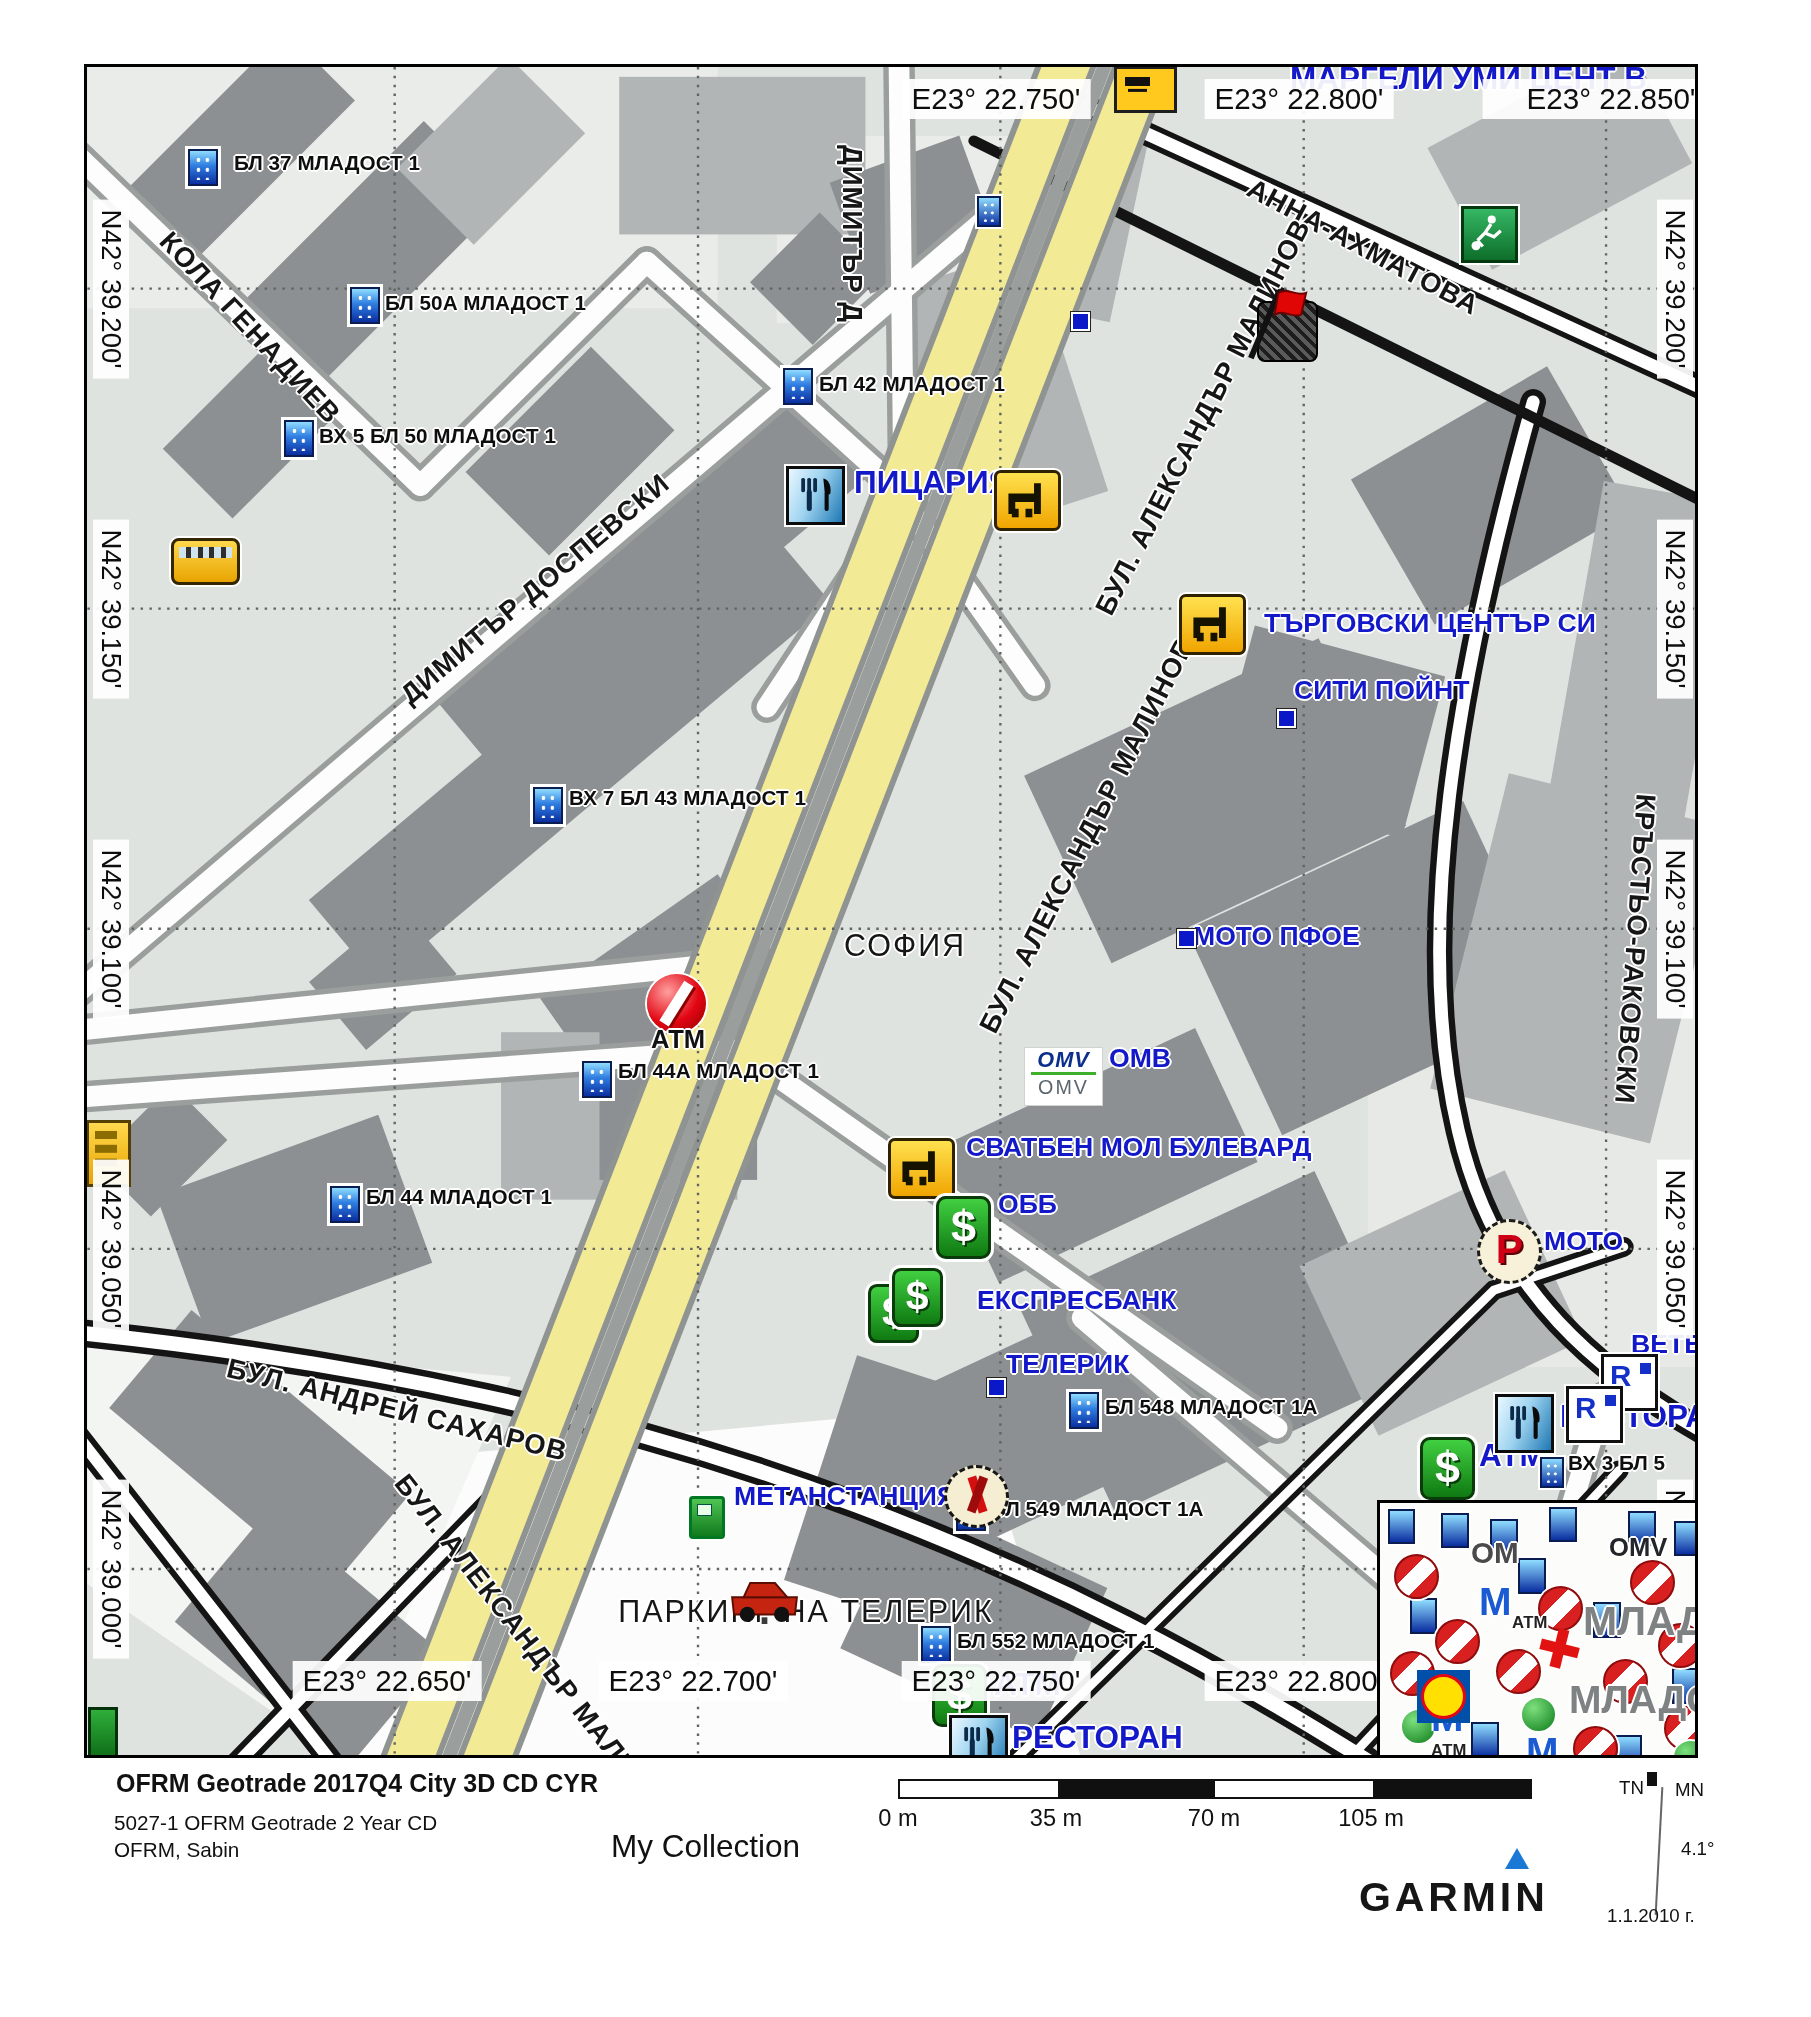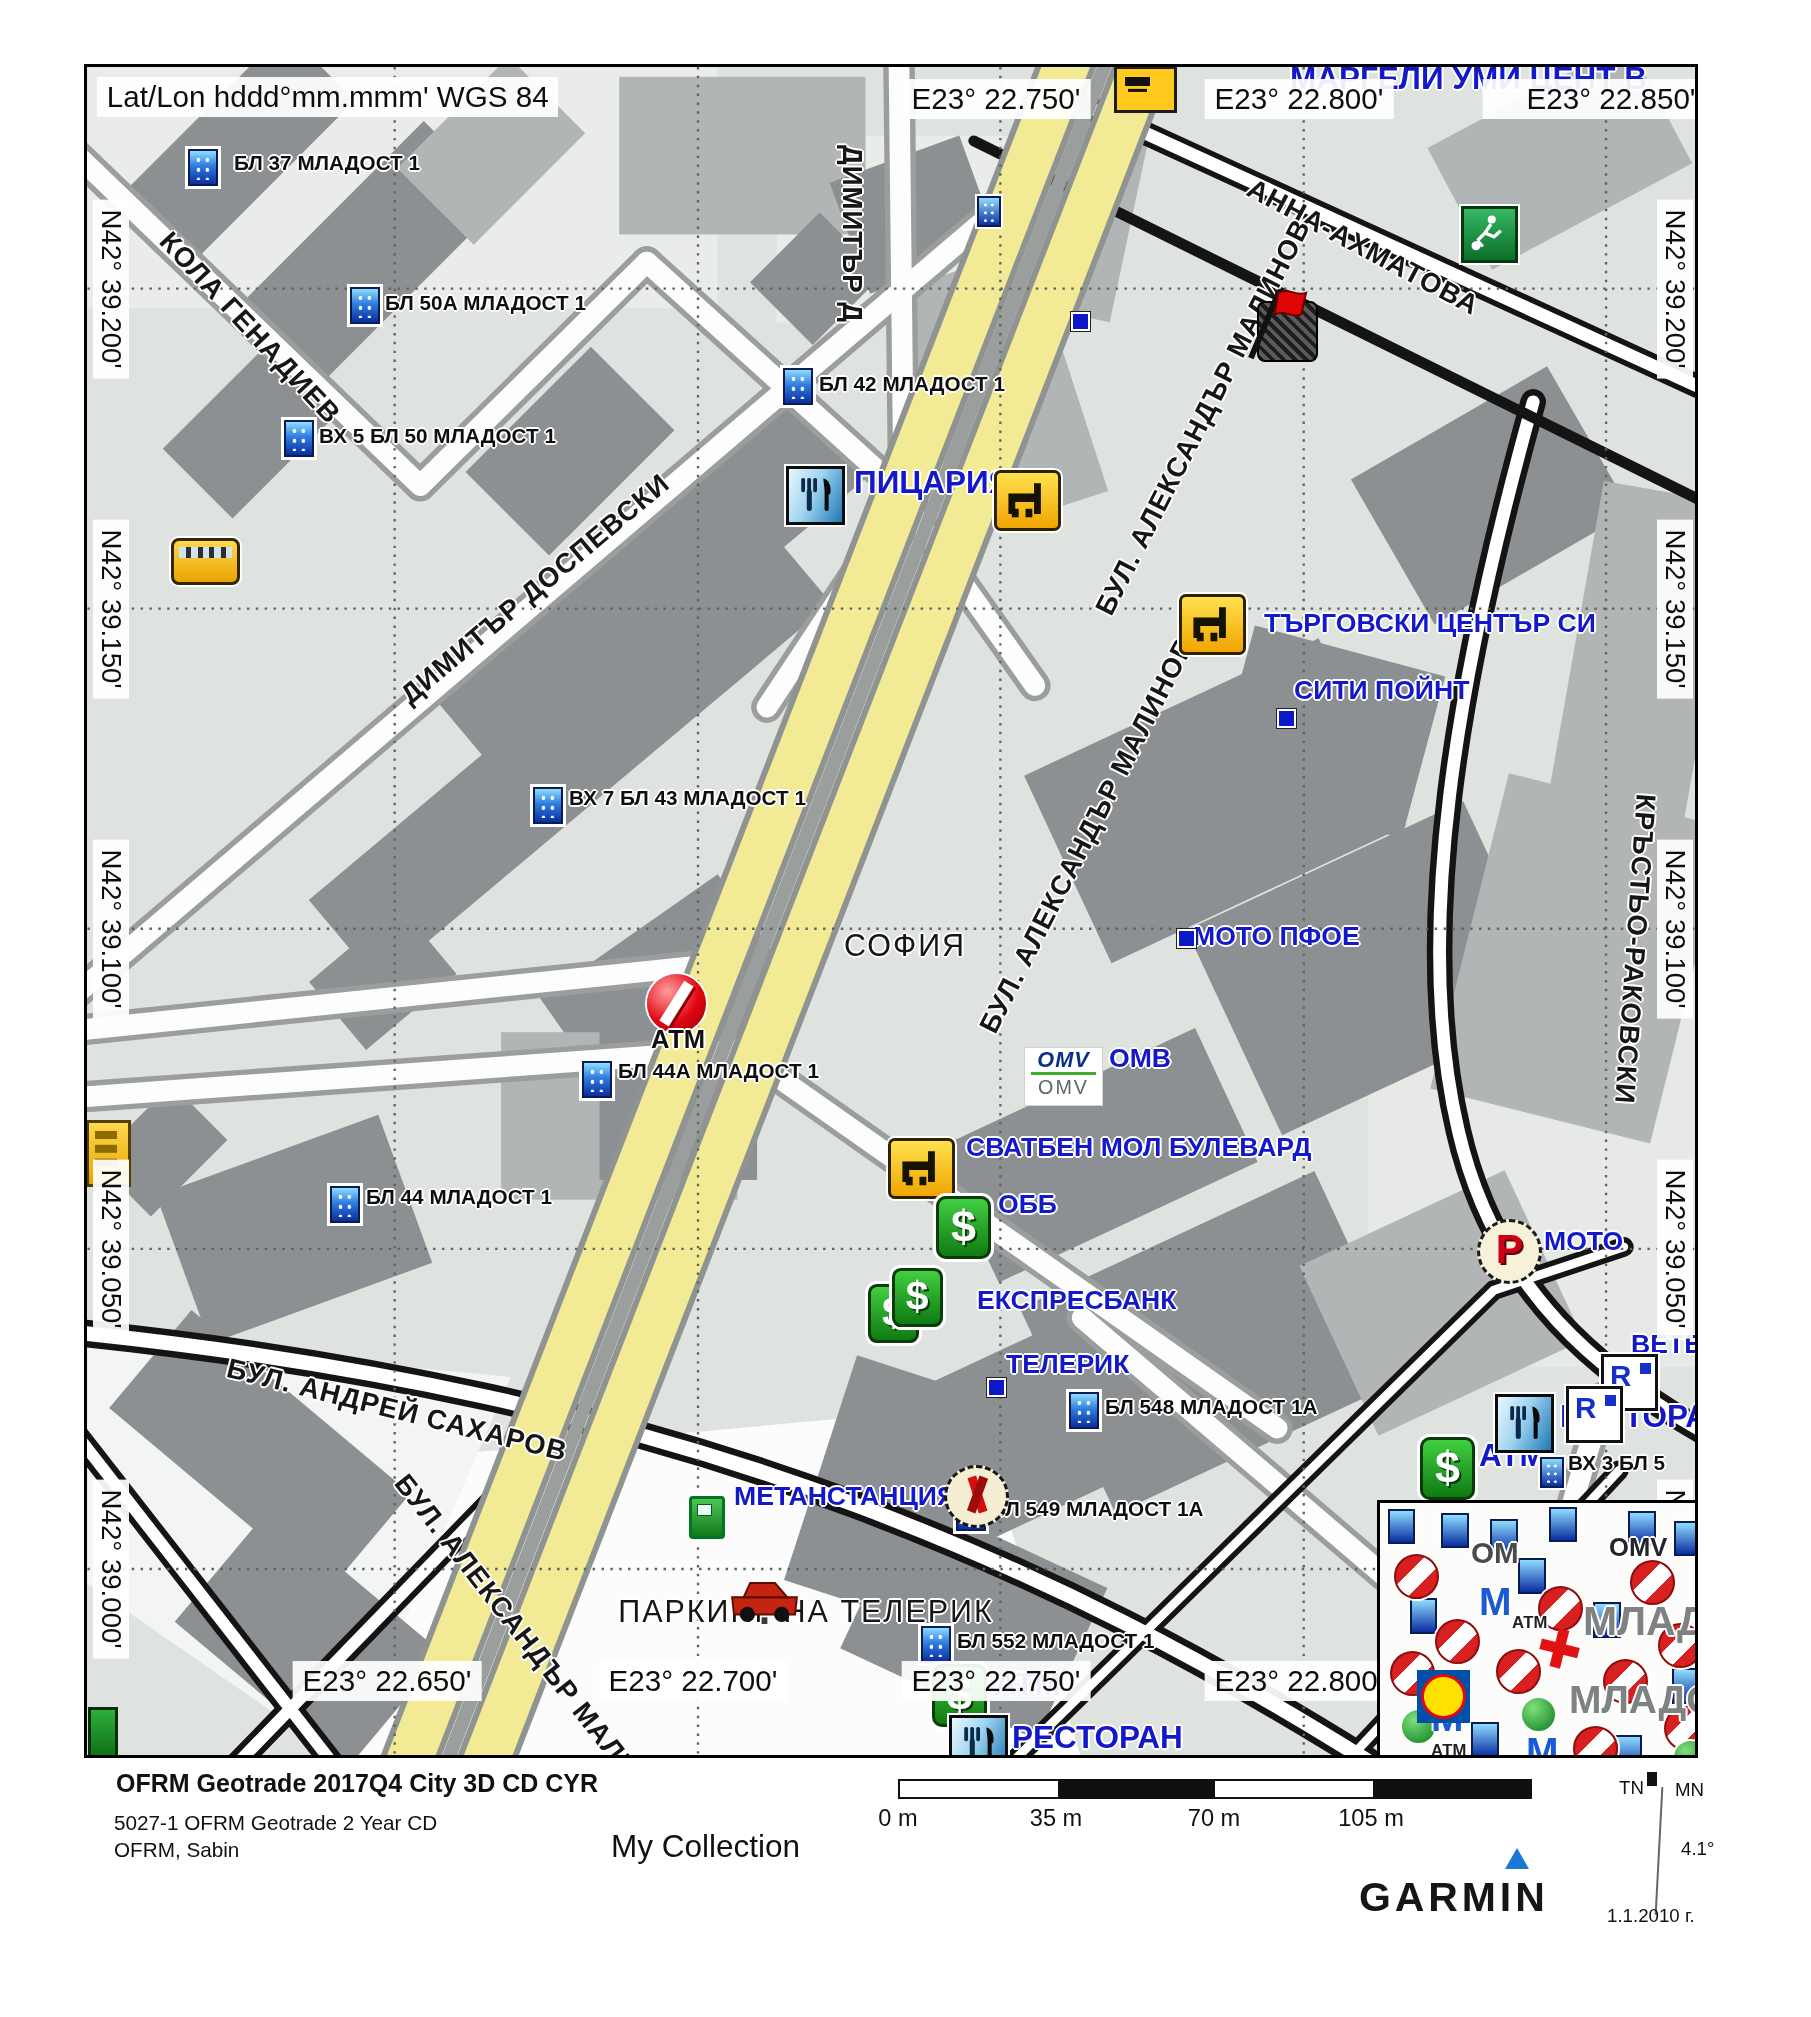--- a/index.html
+++ b/index.html
@@ -229,21 +229,20 @@
           <path d="M1235,0 V1720"></path>
           <path d="M1542,0 V1720"></path>
         <path d="M0,225 H1638"></path>
           <path d="M0,550 H1638"></path>
           <path d="M0,875 H1638"></path>
           <path d="M0,1200 H1638"></path>
           <path d="M0,1525 H1638"></path>
       </g>
     </svg>
 
-    <div class="coord" style="left:9.9px;top:9.9px;font-size:29.6px;">Lat/Lon hddd°mm.mmm' WGS 84</div>
 
 
     <div class="inset" id="inset">
         <div class="it ins-b" style="left: 7.9px; top: 5.9px;"></div>
         <div class="it ins-b" style="left: 61px; top: 9.9px;"></div>
         <div class="it ins-b" style="left: 110px; top: 15.8px;"></div>
         <div class="it ins-b" style="left: 169px; top: 3.9px;"></div>
         <div class="it ins-b" style="left: 248px; top: 7.9px;"></div>
         <div class="it ins-b" style="left: 294px; top: 17.7px;"></div>
         <div class="it ins-b" style="left: 29.6px; top: 95px;"></div>

